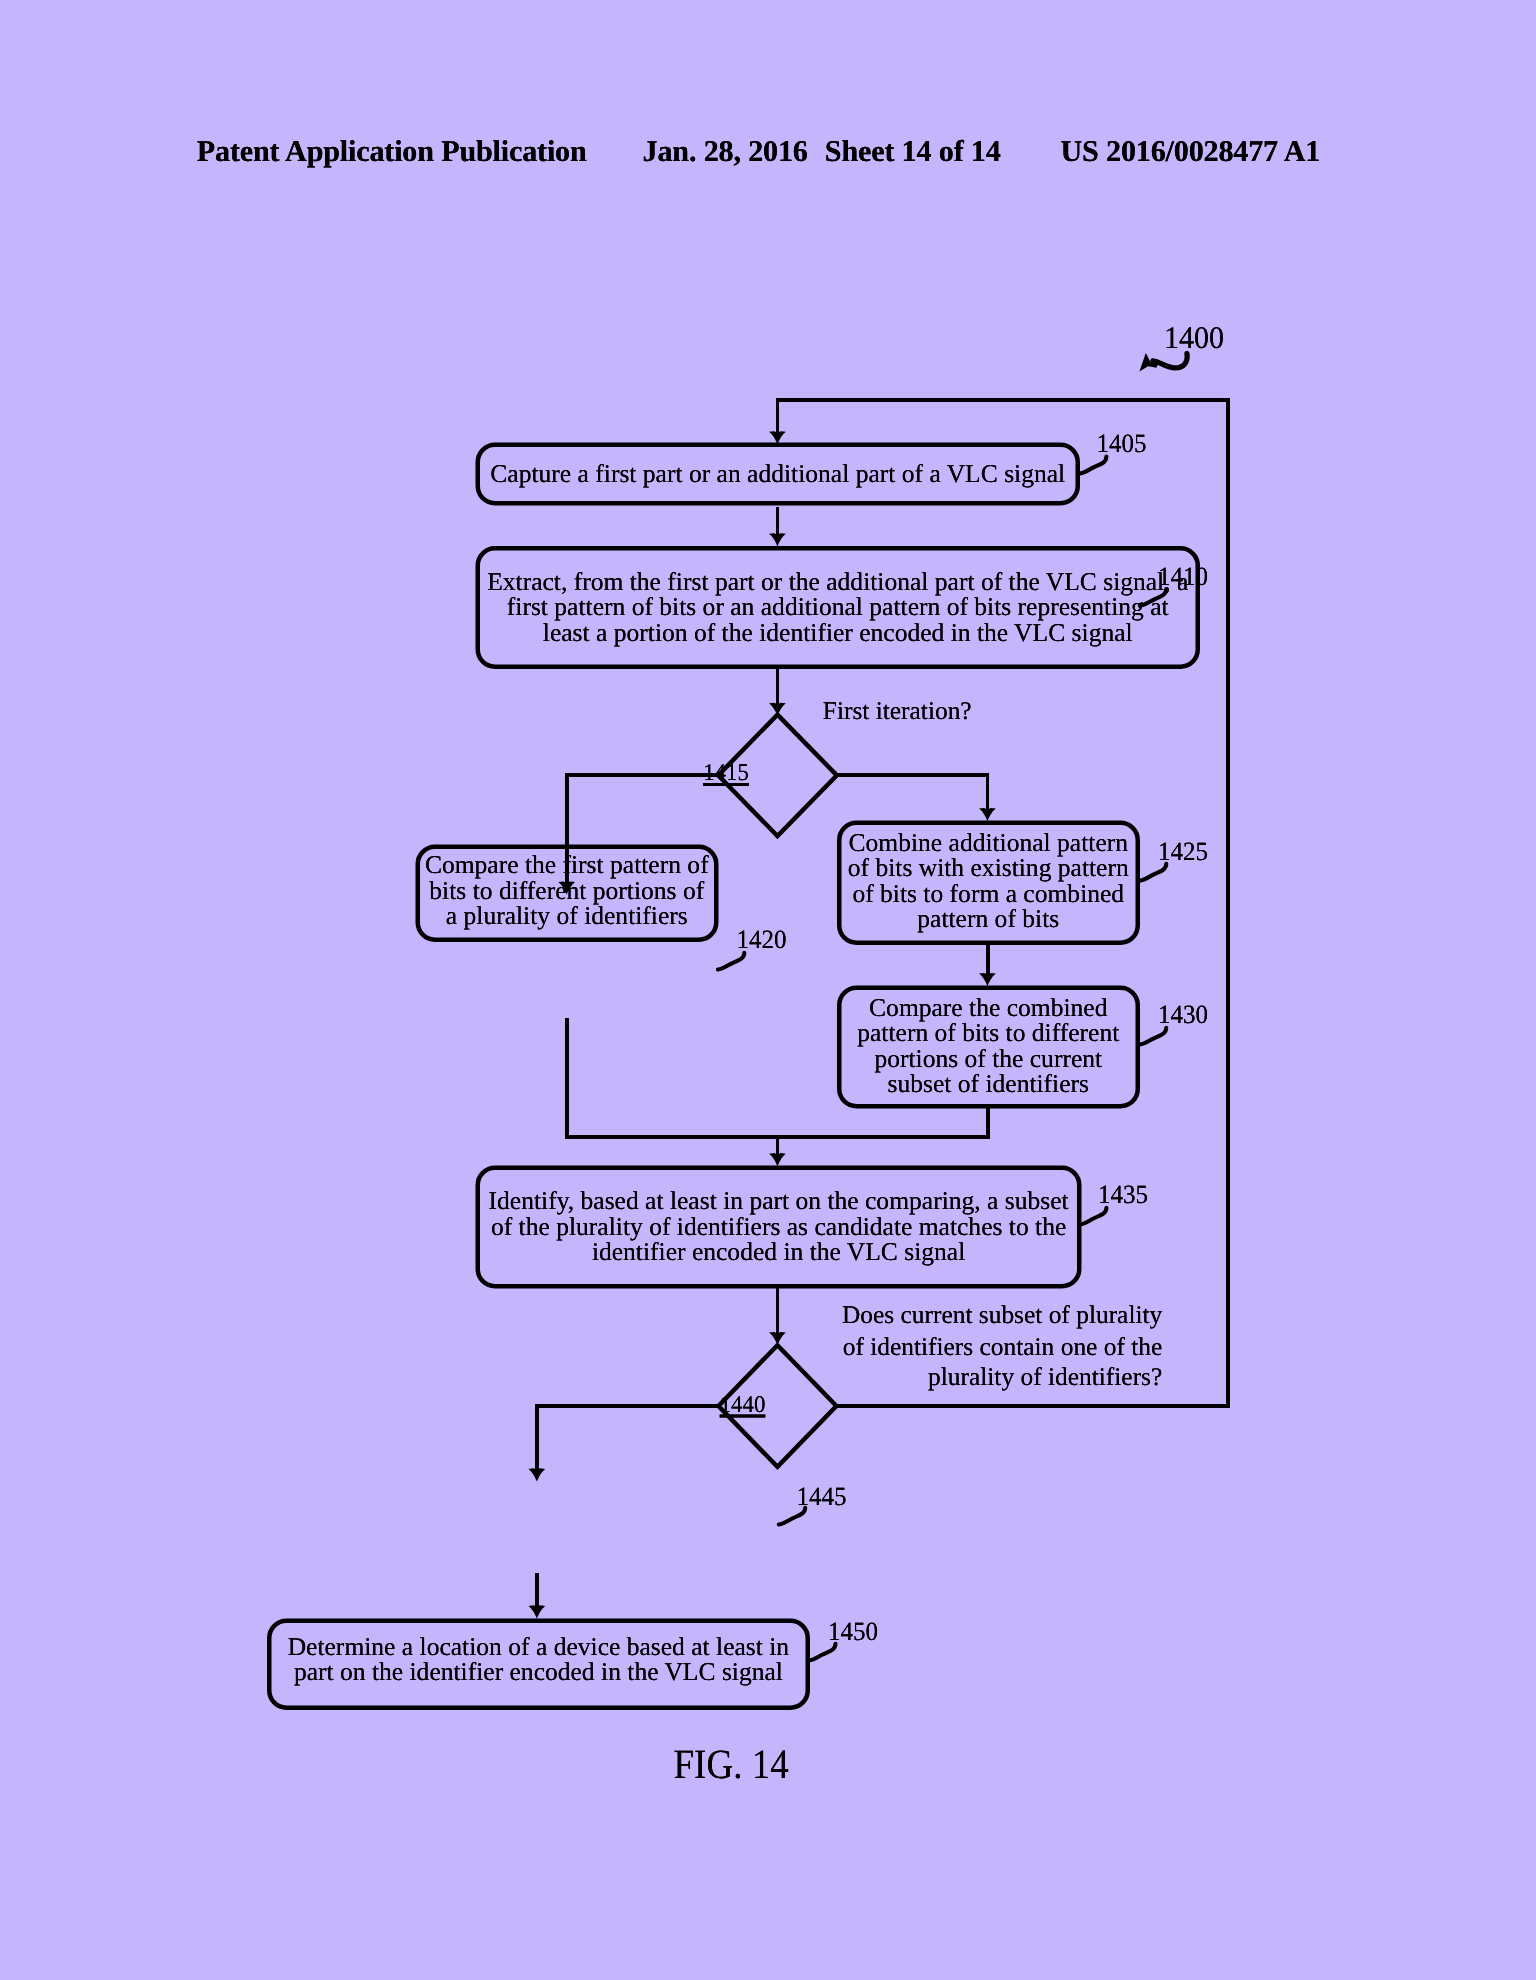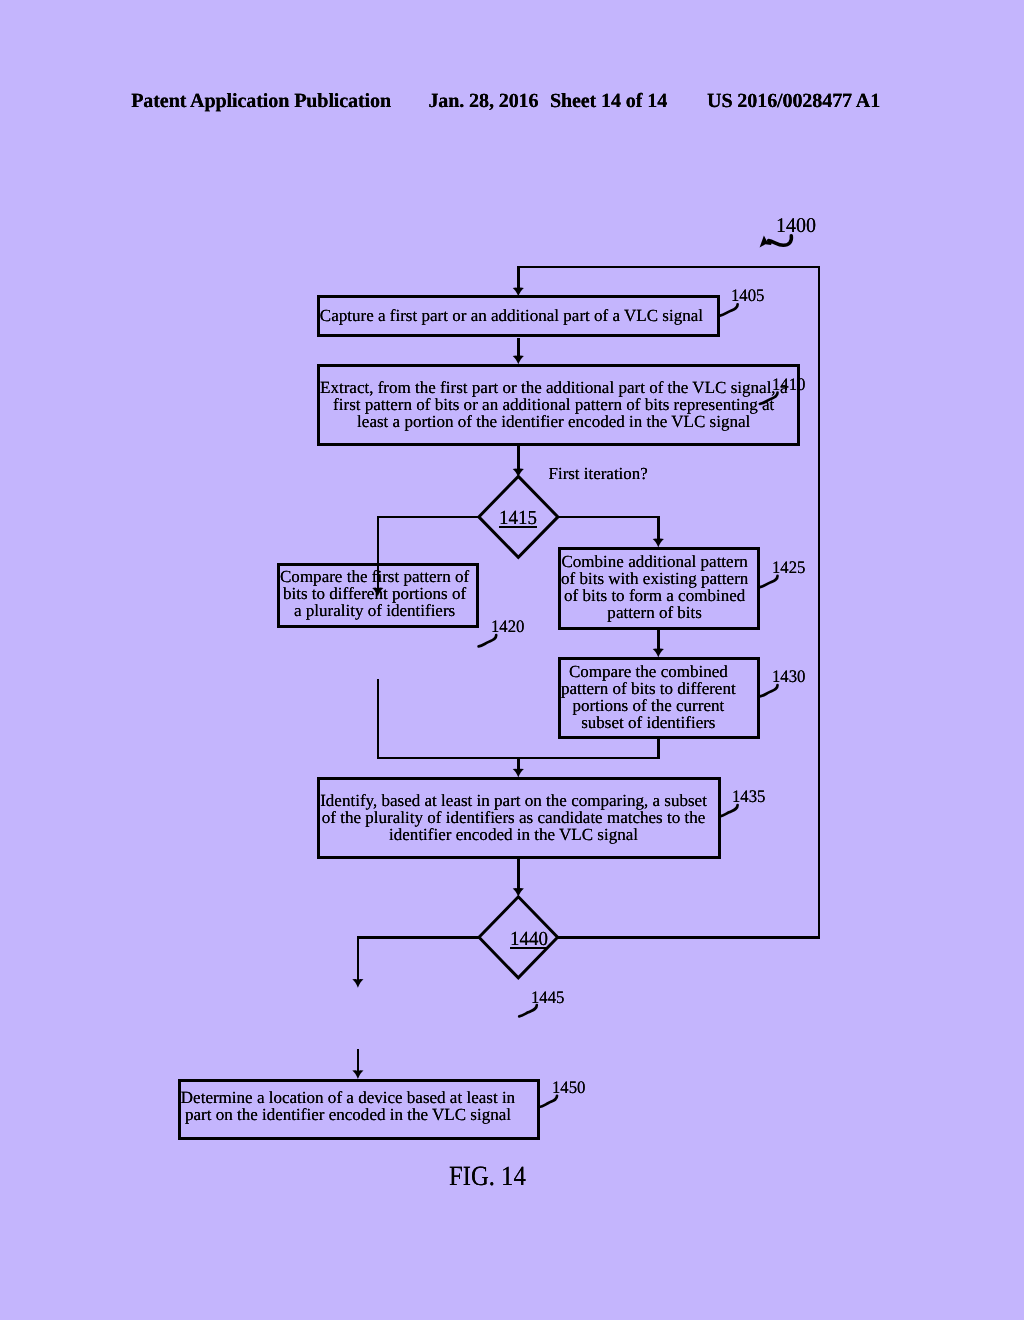--- a/index.html
+++ b/index.html
@@ -9,37 +9,37 @@
        -webkit-font-smoothing:antialiased;text-rendering:geometricPrecision;}
   #page{position:absolute;left:0;top:0;width:1024px;height:1320px;background:#c4b5fd;
          transform:translateZ(0);}
   #sheet{position:absolute;left:0;top:0;}
 
   .hdr{position:absolute;font-weight:bold;white-space:nowrap;font-size:20.1px;top:89.9px;
        text-shadow:0 0 0.4px #000;
        letter-spacing:-0.12px;}
 
   .nodebox{position:absolute;box-sizing:border-box;display:flex;
-           align-items:center;}
+           align-items:center;justify-content:center;border-radius:13px;}
   .nodebox > span{display:block;text-align:center;line-height:17.05px;
                   font-size:17.05px;white-space:pre-line;margin-top:-1.2px;
                   text-shadow:0 0 0.35px #000;}
 
   .numlbl{position:absolute;font-size:17.6px;white-space:nowrap;line-height:1;
           text-shadow:0 0 0.35px #000;
           transform:scaleX(0.95);transform-origin:0 0;}
   .qtext{position:absolute;font-size:16.95px;line-height:20.4px;text-align:right;
          text-shadow:0 0 0.35px #000;
          white-space:pre-line;}
   .figcap{position:absolute;font-size:27.8px;white-space:nowrap;line-height:1;
           text-shadow:0 0 0.4px #000;
           transform:scaleX(0.888);transform-origin:0 0;}
-  .dlbl{position:absolute;font-size:20px;white-space:nowrap;line-height:1;
+  .dlbl{position:absolute;font-size:16px;white-space:nowrap;line-height:1;
         text-shadow:0 0 0.35px #000;
-        text-align:center;}
+        text-align:left;}
   .dlbl u{text-decoration:underline;text-decoration-thickness:1.6px;
           text-underline-offset:2px;text-decoration-skip-ink:none;
           display:inline-block;transform:scaleX(0.95);}
 </style>
 </head>
 <body>
 
 <div id="page">
 
   <div class="hdr" style="left:131.2px;">Patent Application Publication</div>
@@ -133,20 +133,23 @@
     <span style="margin-top:-6.1px">Determine a location of a device based at least in
 part on the identifier encoded in the VLC signal</span>
   </div>
 
   <div class="dlbl" style="left:468.3px;top:507.9px;width:100px;">
     <u>1415</u></div>
   <div class="dlbl" style="left:479px;top:928.9px;width:100px;">
     <u>1440</u></div>
 
   <div class="qtext" style="left:548.5px;top:464.3px;">First iteration?</div>
+  <div class="qtext" style="left:561.3px;top:867.2px;">Does current subset of plurality
+of identifiers contain one of the
+plurality of identifiers?</div>
 
   <div class="numlbl" style="left:731px;top:286.8px;">1405</div>
   <div class="numlbl" style="left:772px;top:375.8px;">1410</div>
   <div class="numlbl" style="left:491.3px;top:617.5px;">1420</div>
   <div class="numlbl" style="left:771.9px;top:559px;">1425</div>
   <div class="numlbl" style="left:771.9px;top:668.1px;">1430</div>
   <div class="numlbl" style="left:731.9px;top:788px;">1435</div>
   <div class="numlbl" style="left:531.3px;top:988.5px;">1445</div>
   <div class="numlbl" style="left:551.9px;top:1078.7px;">1450</div>
   <div class="numlbl" style="left:776px;top:215.2px;font-size:21px;transform:scaleX(0.955);">1400</div>

